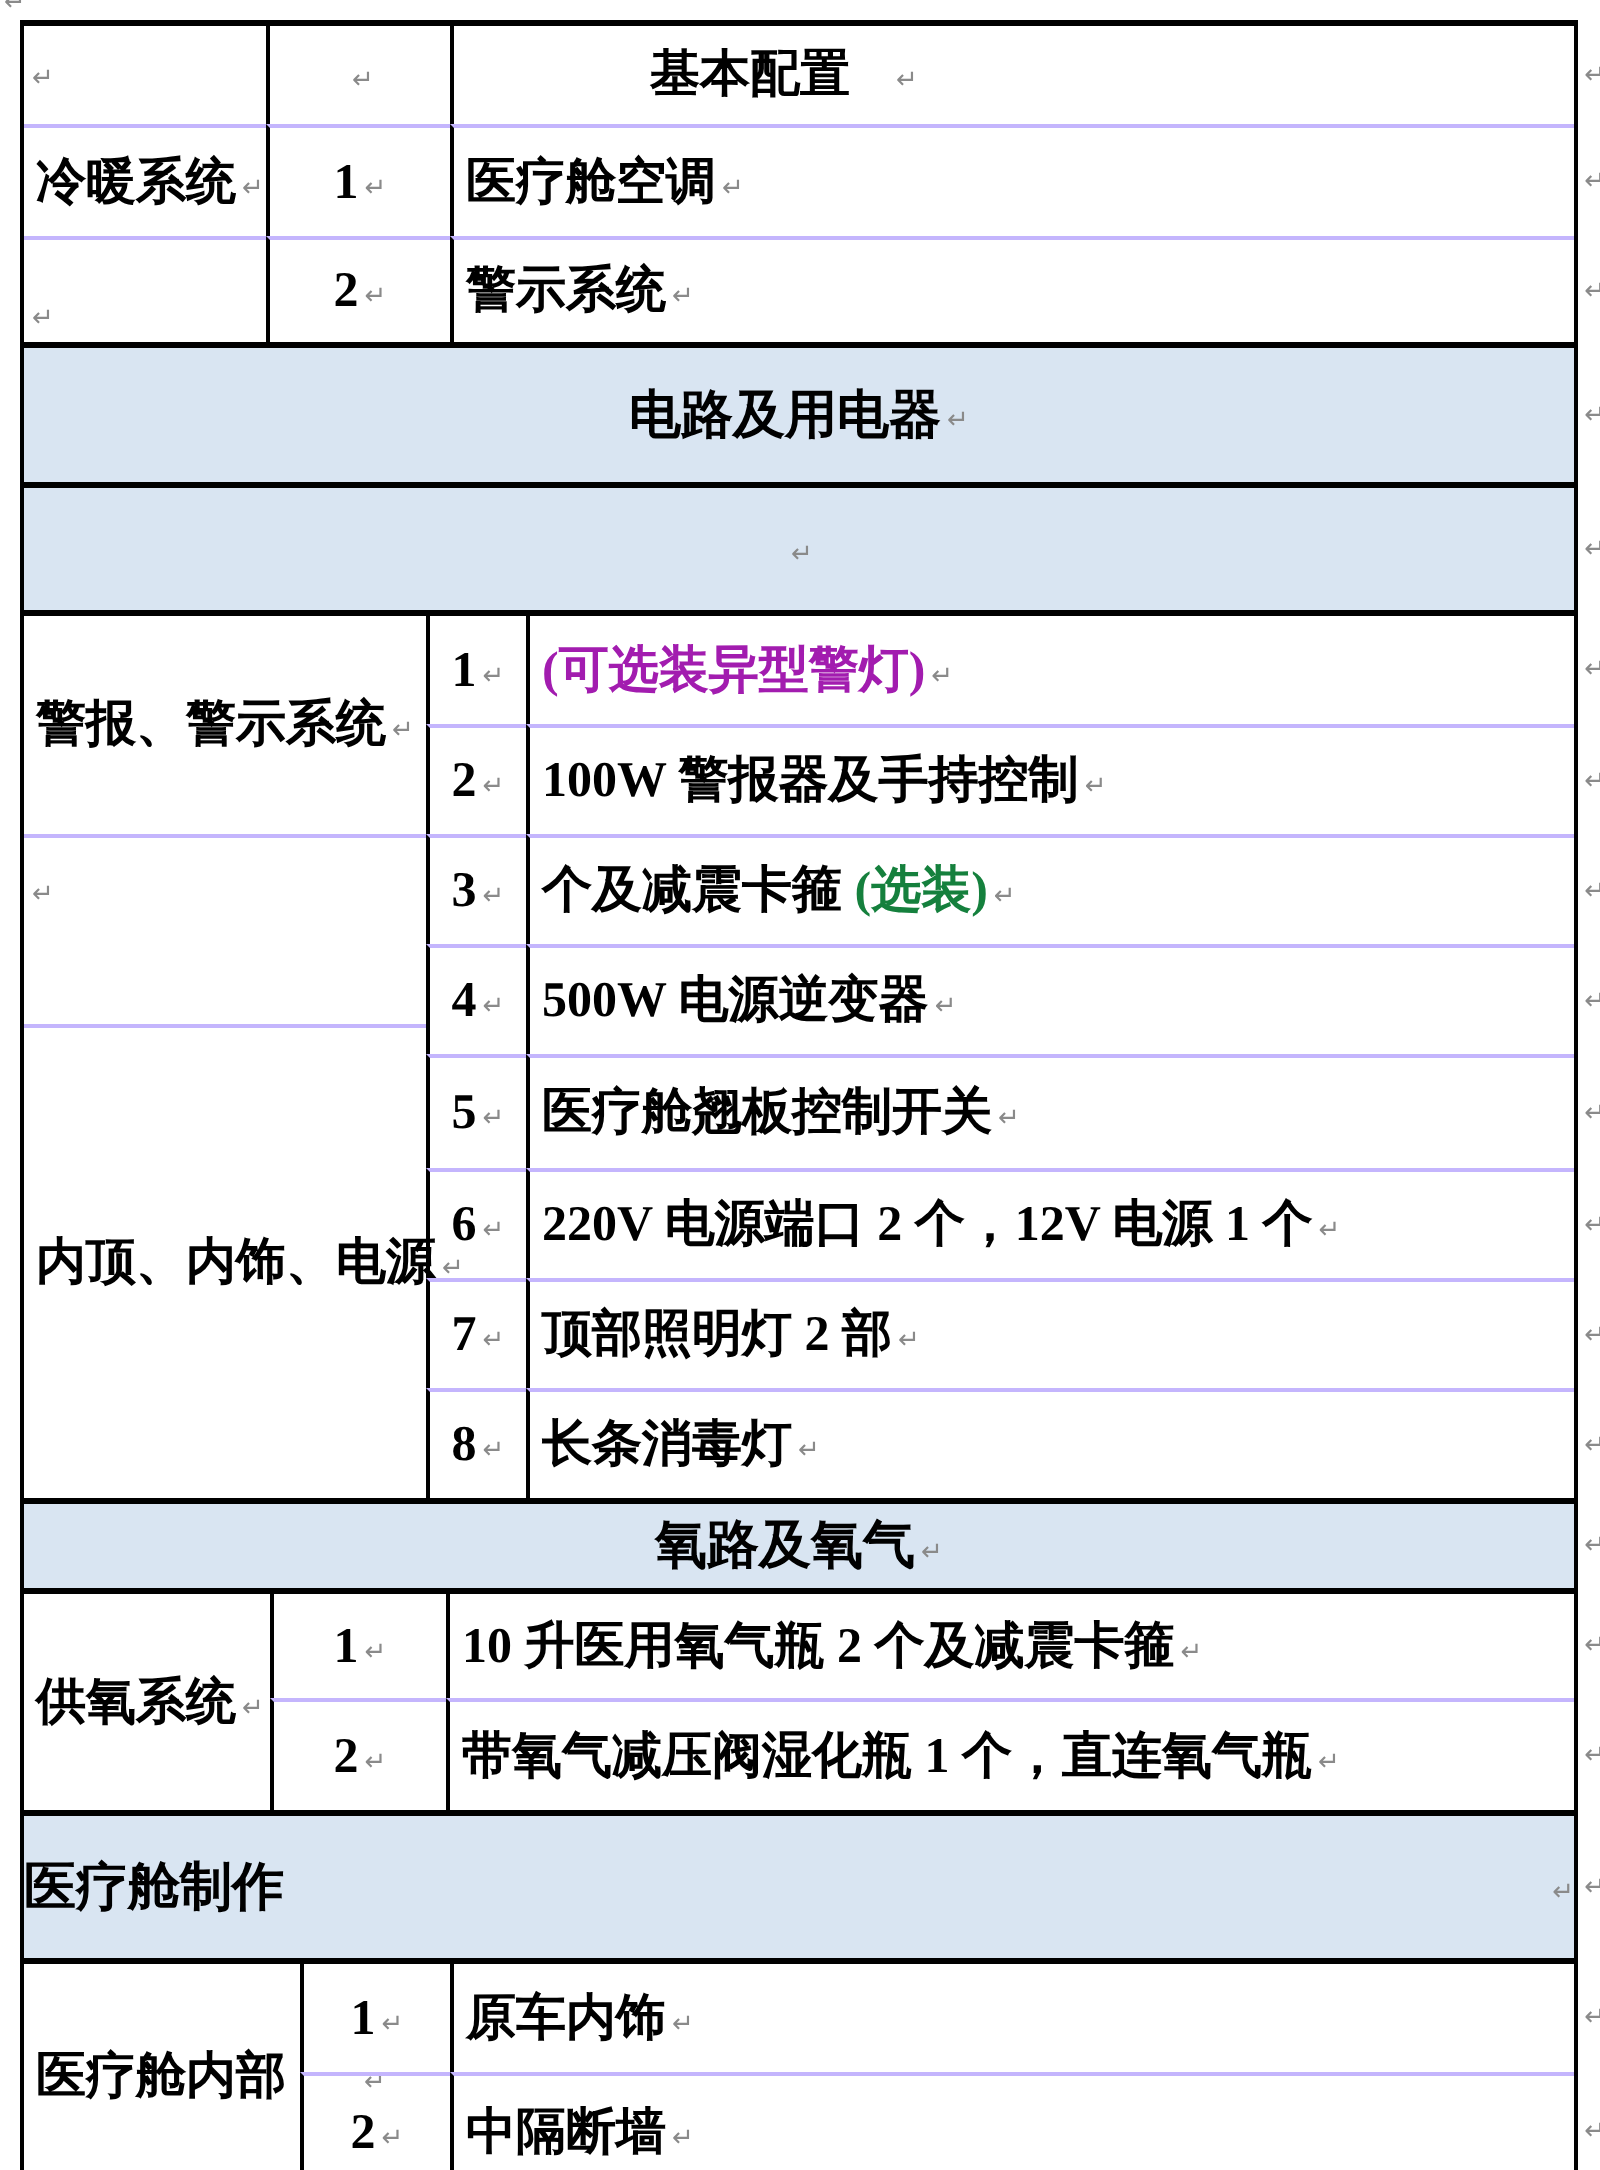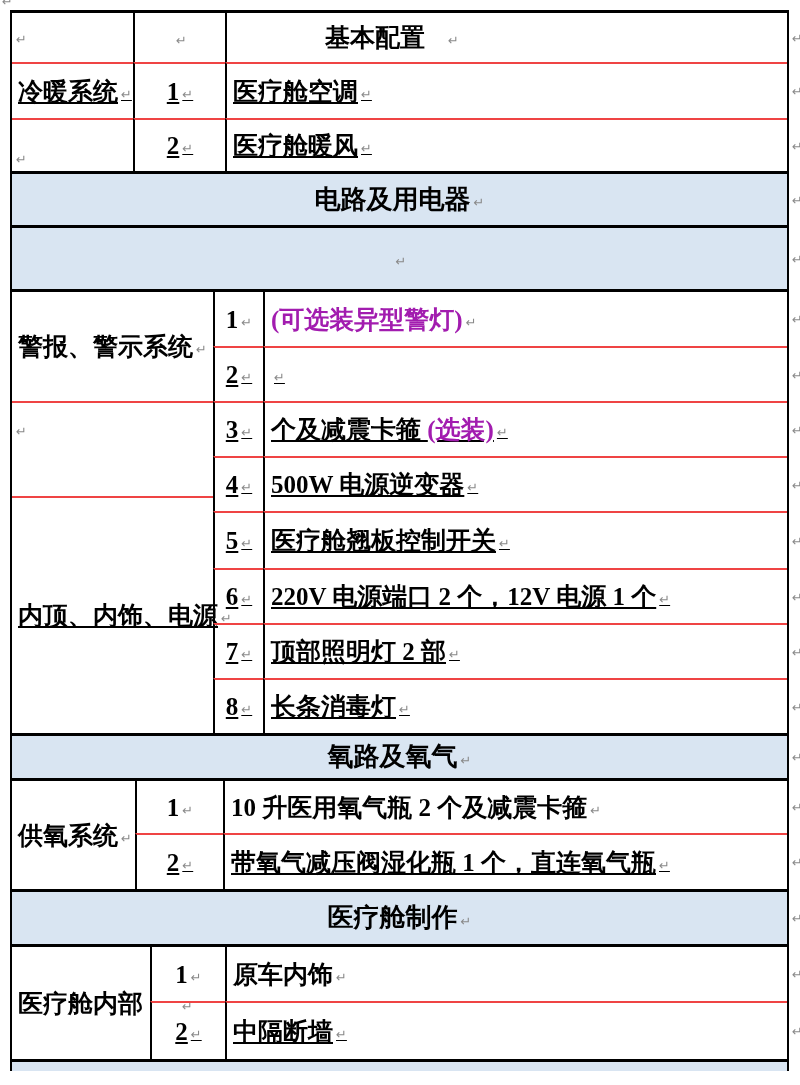--- a/index.html
+++ b/index.html
@@ -21,21 +21,21 @@
   }
   .band .title{font-size:26px;line-height:1;white-space:nowrap;}
   .grid{display:grid;}
   .cell{
     box-sizing:border-box;position:relative;
     display:flex;align-items:center;
     padding-left:6px;
     font-size:25px;line-height:1;white-space:nowrap;overflow:visible;
   }
   .cell.bl{border-left:2px solid #000;}
-  .cell.bt{border-top:2px solid #ef4444;text-decoration:underline;}
+  .cell.bt{border-top:2px solid #c4b5fd;}
   .cell.center{justify-content:center;padding-left:0;}
   .seg{white-space:pre;}
   .pmark{
     font-family:"DejaVu Sans",sans-serif;font-weight:normal;
     font-size:13px;color:#8a8a8a;margin-left:3px;
     position:relative;top:3px;white-space:nowrap;
   }
   .pmark.abs-bl{position:absolute;left:4px;bottom:5px;margin:0;top:auto;}
   .pmark.abs-lc{position:absolute;left:4px;top:50%;transform:translateY(-40%);margin:0;}
   .rem{
@@ -81,26 +81,26 @@
           <span class="rem">↵</span>
         </div>
         <div class="cell bt">
           <span class="pmark abs-bl">↵</span>
         </div>
         <div class="cell bl bt center">
           <span class="seg">2</span>
           <span class="pmark">↵</span>
         </div>
         <div class="cell bl bt">
-          <span class="seg">医疗舱暖风</span>
-          <span class="pmark">↵</span>
-          <span class="rem">↵</span>
-        </div>
-      </div>
-      <div class="block band" style="height: 54px; background: rgb(217, 229, 242);">
+          <span class="seg">警示系统</span>
+          <span class="pmark">↵</span>
+          <span class="rem">↵</span>
+        </div>
+      </div>
+      <div class="block band" style="height: 70px; background: rgb(217, 229, 242);">
         <span class="title">电路及用电器</span>
         <span class="pmark">↵</span>
         <span class="rem">↵</span>
       </div>
       <div class="block band" style="height: 64px; background: rgb(217, 229, 242);">
         <span class="pmark">↵</span>
         <span class="rem">↵</span>
       </div>
       <div class="block grid" style="grid-template-columns: 201px 50px 1fr; grid-template-rows: 54px 55px 55px 55px 57px 55px 55px 55px;">
         <div class="cell" style="grid-row: span 2;">
@@ -114,33 +114,34 @@
         <div class="cell bl">
           <span class="seg" style="color: #a21caf;">(可选装异型警灯)</span>
           <span class="pmark">↵</span>
           <span class="rem">↵</span>
         </div>
         <div class="cell bl bt center">
           <span class="seg">2</span>
           <span class="pmark">↵</span>
         </div>
         <div class="cell bl bt">
+          <span class="seg">100W 警报器及手持控制</span>
           <span class="pmark">↵</span>
           <span class="rem">↵</span>
         </div>
         <div class="cell bt">
           <span class="pmark abs-lc">↵</span>
         </div>
         <div class="cell bl bt center">
           <span class="seg">3</span>
           <span class="pmark">↵</span>
         </div>
         <div class="cell bl bt">
           <span class="seg">个及减震卡箍 </span>
-          <span class="seg" style="color: #a21caf;">(选装)</span>
+          <span class="seg" style="color: #15803d;">(选装)</span>
           <span class="pmark">↵</span>
           <span class="rem">↵</span>
         </div>
         <div class="cell bt" style="grid-row: span 5; margin-top: 40px;">
           <span class="seg">内顶、内饰、电源</span>
           <span class="pmark">↵</span>
         </div>
         <div class="cell bl bt center">
           <span class="seg">4</span>
           <span class="pmark">↵</span>
@@ -209,21 +210,21 @@
         <div class="cell bl bt center">
           <span class="seg">2</span>
           <span class="pmark">↵</span>
         </div>
         <div class="cell bl bt">
           <span class="seg">带氧气减压阀湿化瓶 1 个，直连氧气瓶</span>
           <span class="pmark">↵</span>
           <span class="rem">↵</span>
         </div>
       </div>
-      <div class="block band" style="height: 55px; background: rgb(217, 229, 242);">
+      <div class="block band" style="height: 74px; background: rgb(217, 229, 242); justify-content: space-between;">
         <span class="title">医疗舱制作</span>
         <span class="pmark">↵</span>
         <span class="rem">↵</span>
       </div>
       <div class="block grid" style="grid-template-columns: 138px 75px 1fr; grid-template-rows: 54px 58px;">
         <div class="cell" style="grid-row: span 2; gap: 36px;">
           <span class="seg">医疗舱内部</span>
           <span class="pmark">↵</span>
         </div>
         <div class="cell bl center">

